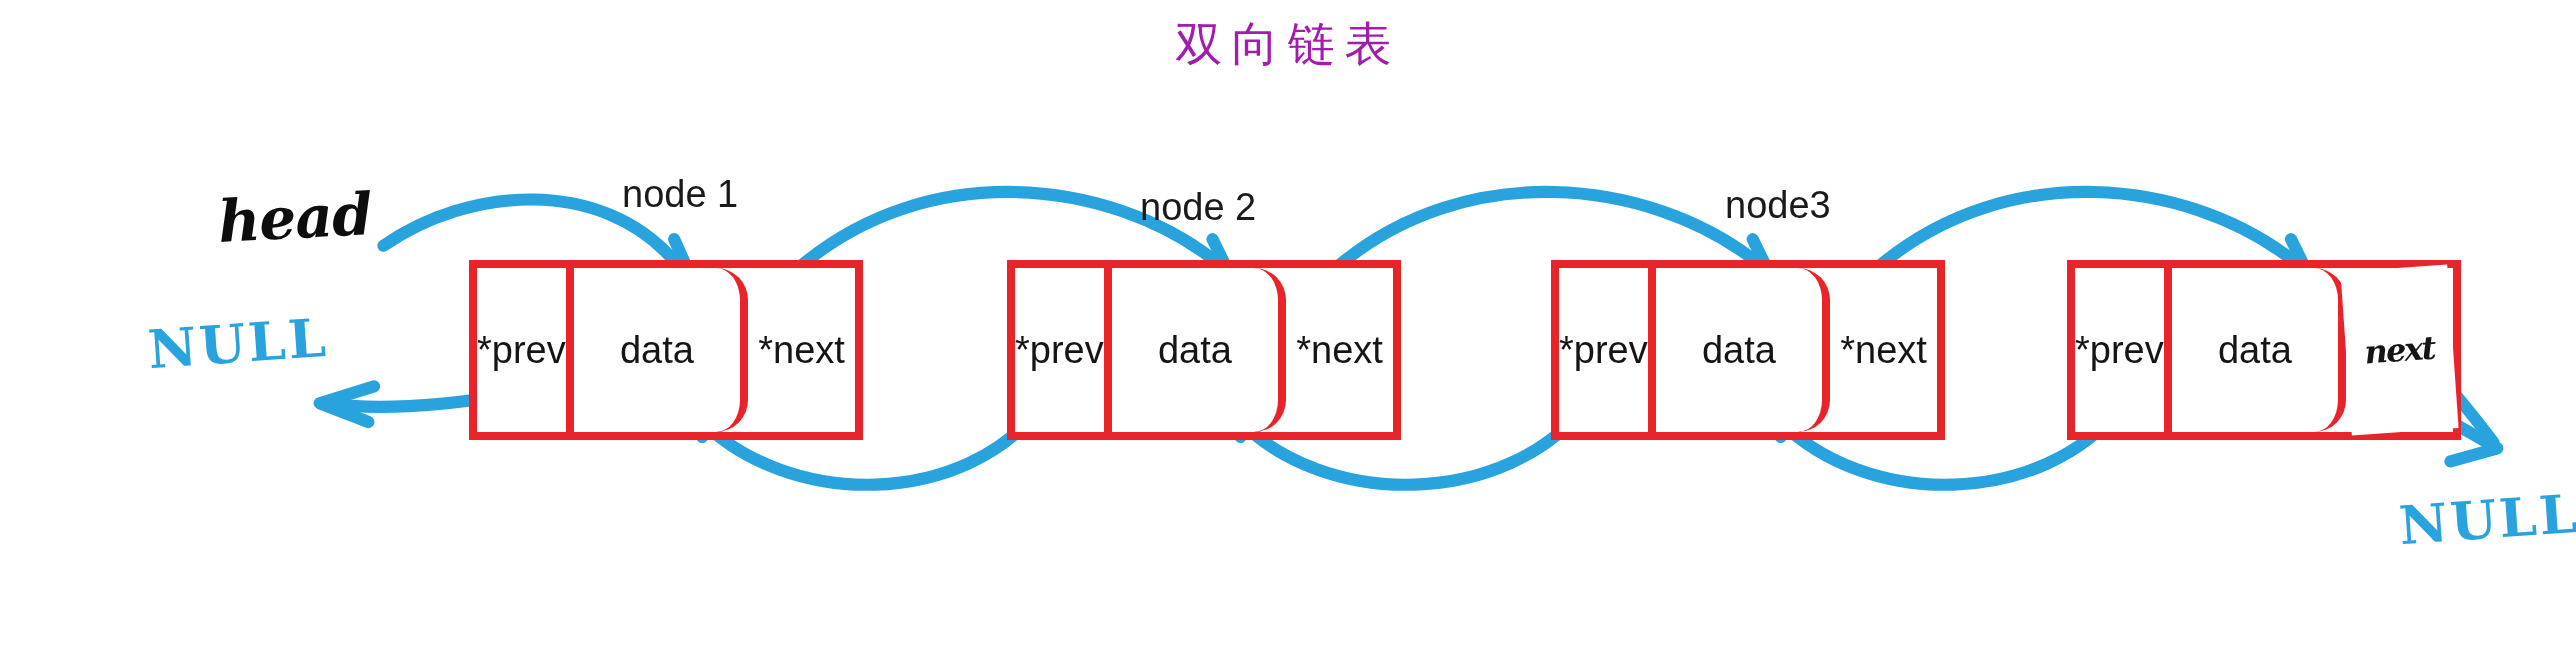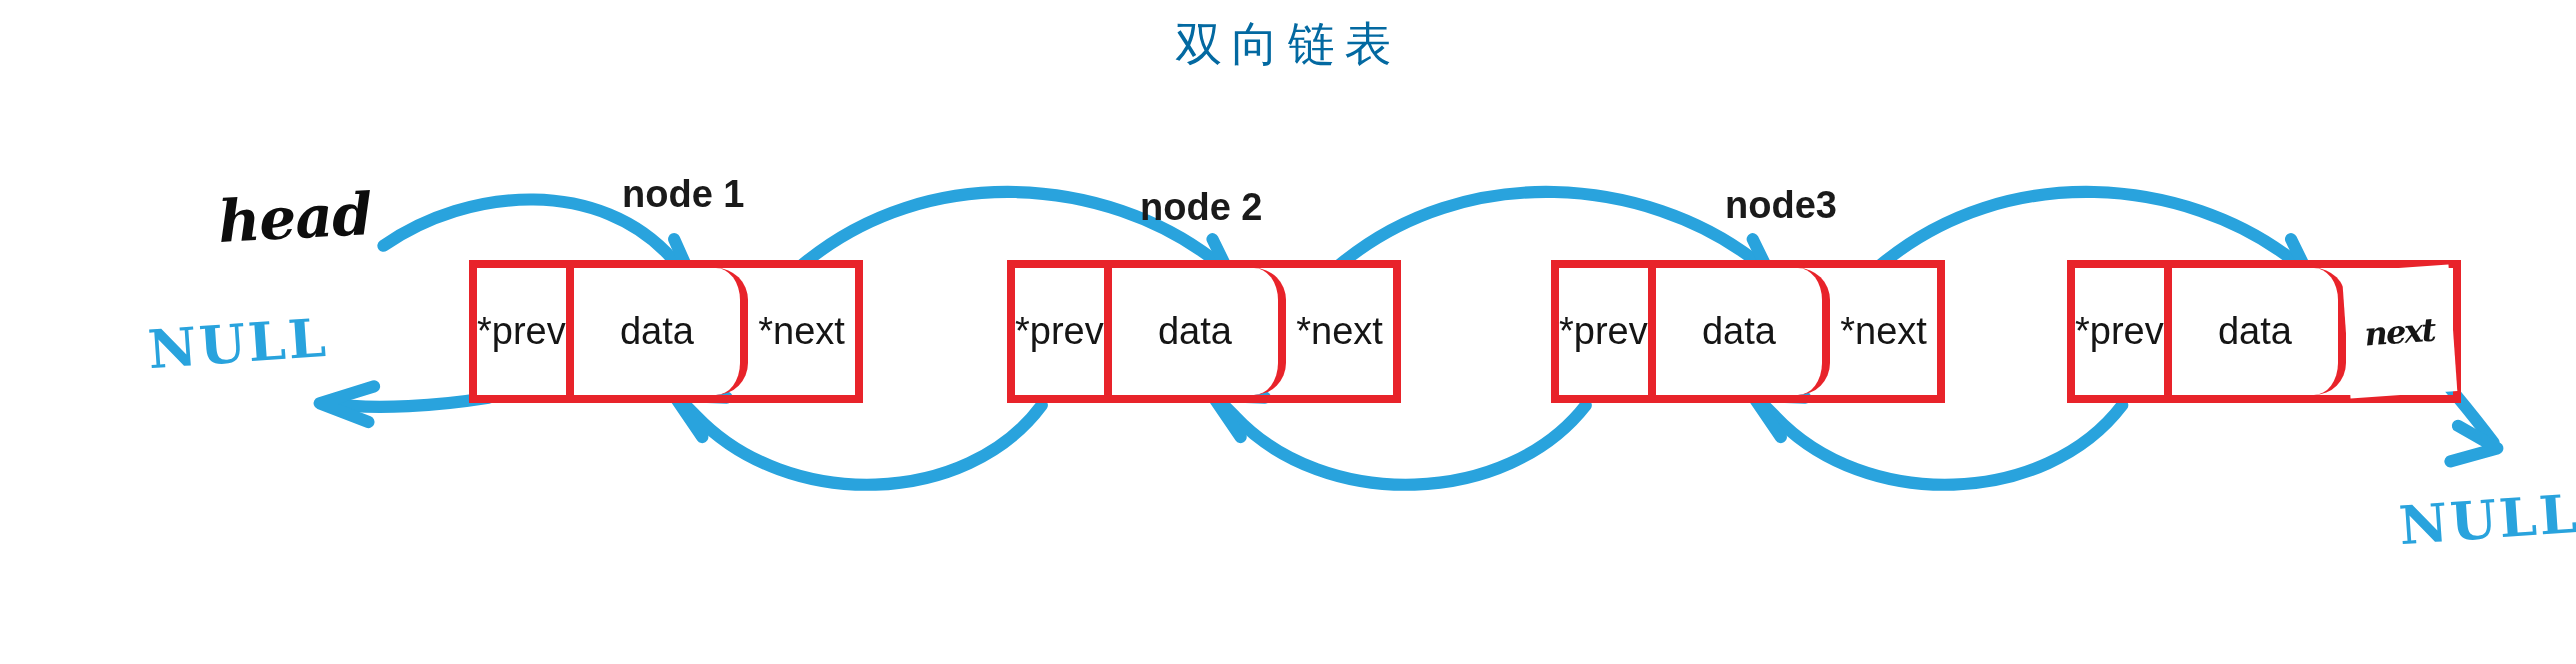--- a/index.html
+++ b/index.html
@@ -22,40 +22,40 @@
   
   #title {
     position: absolute;
     left: 0;
     top: 13px;
     width: 2576px;
     text-align: center;
     font-size: 47px;
     font-weight: 400;
     letter-spacing: 9.4px;
-    color: #0369a1;
+    color: #a21caf;
     font-family: "DejaVu Sans", "Liberation Sans", sans-serif;
   }
   
   #ink {
     position: absolute;
     left: 0;
     top: 0;
     width: 2576px;
     height: 664px;
     pointer-events: none;
   }
   
   .node {
     position: absolute;
     display: flex;
     border: 8.4px solid #e8232a;
     box-sizing: border-box;
     background: transparent;
-    height: 143px;
+    height: 180px;
   }
   .cell {
     box-sizing: border-box;
     display: flex;
     align-items: center;
     justify-content: center;
     font-size: 38px;
     color: #151515;
     border-right: 8.4px solid #e8232a;
     background: #ffffff;
@@ -71,21 +71,20 @@
     font-size: 32px;
     letter-spacing: -1.9px;
     transform: rotate(-4deg);
   }
   
   .node-label {
     position: absolute;
     font-size: 38px;
     color: #1a1a1a;
     white-space: nowrap;
-    font-weight: bold;
   }
   
   .ink-text {
     position: absolute;
     white-space: nowrap;
     font-family: "DejaVu Serif", serif;
     font-style: italic;
     font-weight: 700;
   }
   #head-label {

